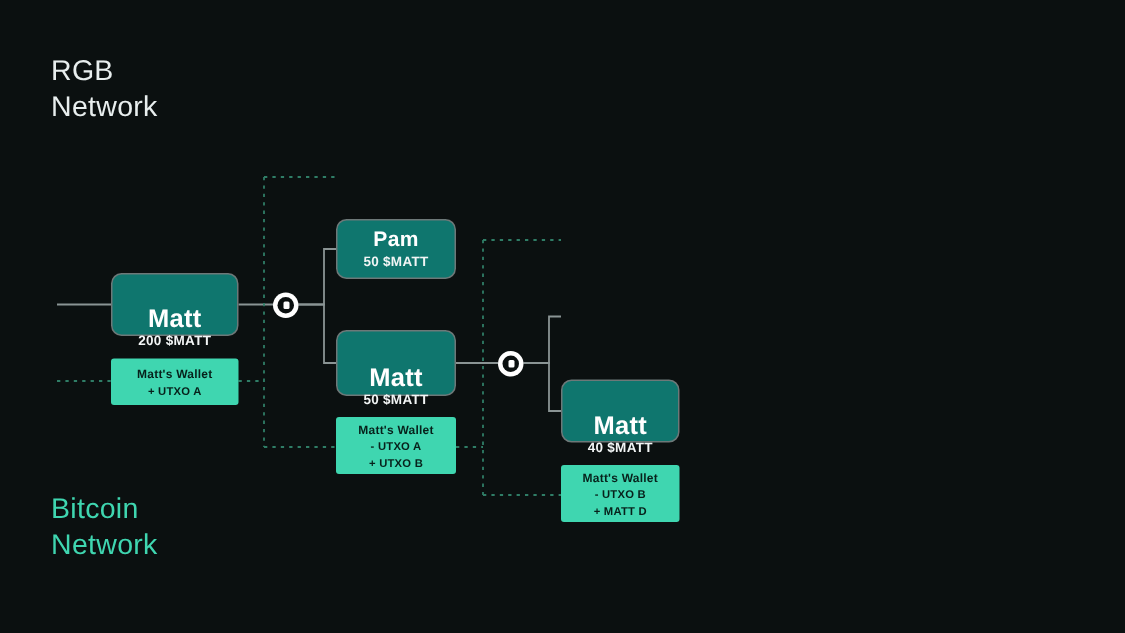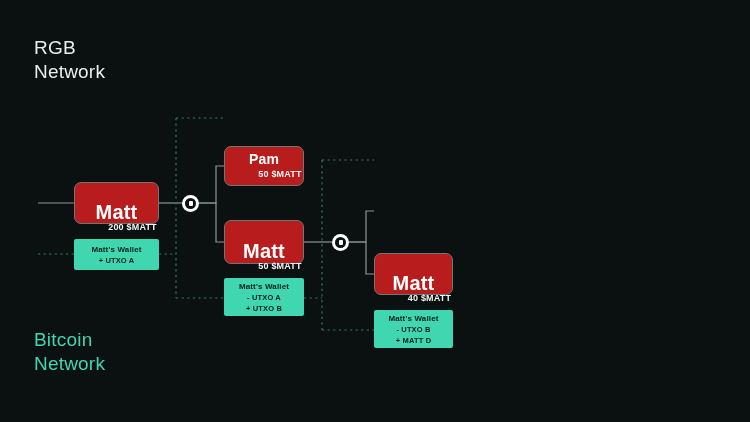--- a/index.html
+++ b/index.html
@@ -38,44 +38,43 @@
   #wires {
     position: absolute;
     left: 0; top: 0;
     width: 750px;
     height: 422px;
   }
   
   .txbox {
     position: absolute;
     box-sizing: border-box;
-    background: #b91c1c;
+    background: #0f766e;
     border: 1px solid #6d7878;
     border-radius: 7px;
     display: flex;
     flex-direction: column;
     align-items: center;
     justify-content: center;
     color: #ffffff;
   }
   .txbox .name {
     font-size: 14px;
     font-weight: 700;
     line-height: 17px;
     letter-spacing: 0.2px;
   }
   .txbox .amt {
     font-size: 9px;
     font-weight: 700;
     line-height: 13px;
     letter-spacing: 0.2px;
     color: #f2f5f5;
-    padding-left: 32px;
-  }
-  .txbox.big .name { font-size: 20px; margin-top: 32px; }
+  }
+  .txbox.big .name { font-size: 17px; margin-top: 32px; }
   
   .wallet {
     position: absolute;
     box-sizing: border-box;
     background: #3fd6b0;
     border-radius: 2px;
     display: flex;
     flex-direction: column;
     align-items: center;
     justify-content: center;

